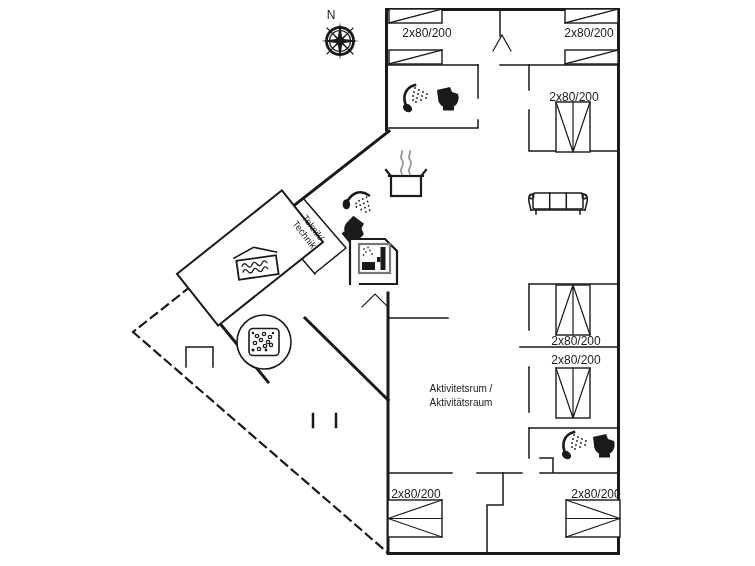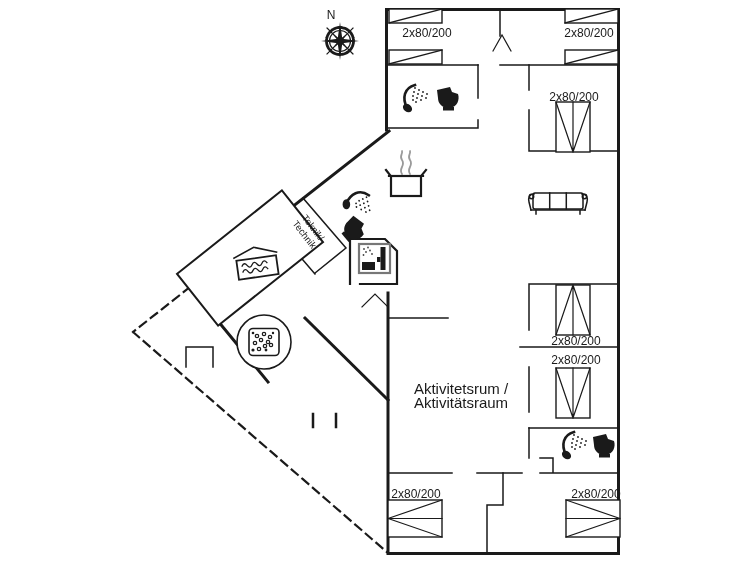--- a/index.html
+++ b/index.html
@@ -14,21 +14,21 @@
   .hair{stroke-width:1.2;}
   .fw{fill:#fff;}
   .blk{fill:var(--wall);stroke:none;}
   .steam{stroke:var(--steam);fill:none;stroke-width:1.8;stroke-linecap:round;}
   .dash{stroke-dasharray:8 6;}
   .frame{stroke:var(--frame);}
   .lbl{position:absolute;transform:translate(-50%,-50%);font-size:12px;line-height:12px;
        color:var(--wall);white-space:nowrap;}
   .lbl.north{font-size:12px;}
   .lbl.rot{transform:translate(-50%,-50%) rotate(52deg);text-align:center;font-size:9.5px;line-height:11px;}
-  .lbl.big{font-size:15px;line-height:14px;text-align:center;}
+  .lbl.big{font-size:10px;line-height:14px;text-align:center;}
 </style>
 </head>
 <body>
 
 <div class="plan">
 <svg width="755" height="566" viewBox="0 0 755 566">
 
   <defs>
     <g id="shower">
       <path class="ln" stroke-width="2.6" d="M5,25 C0,15 2,5 13,2"></path>

